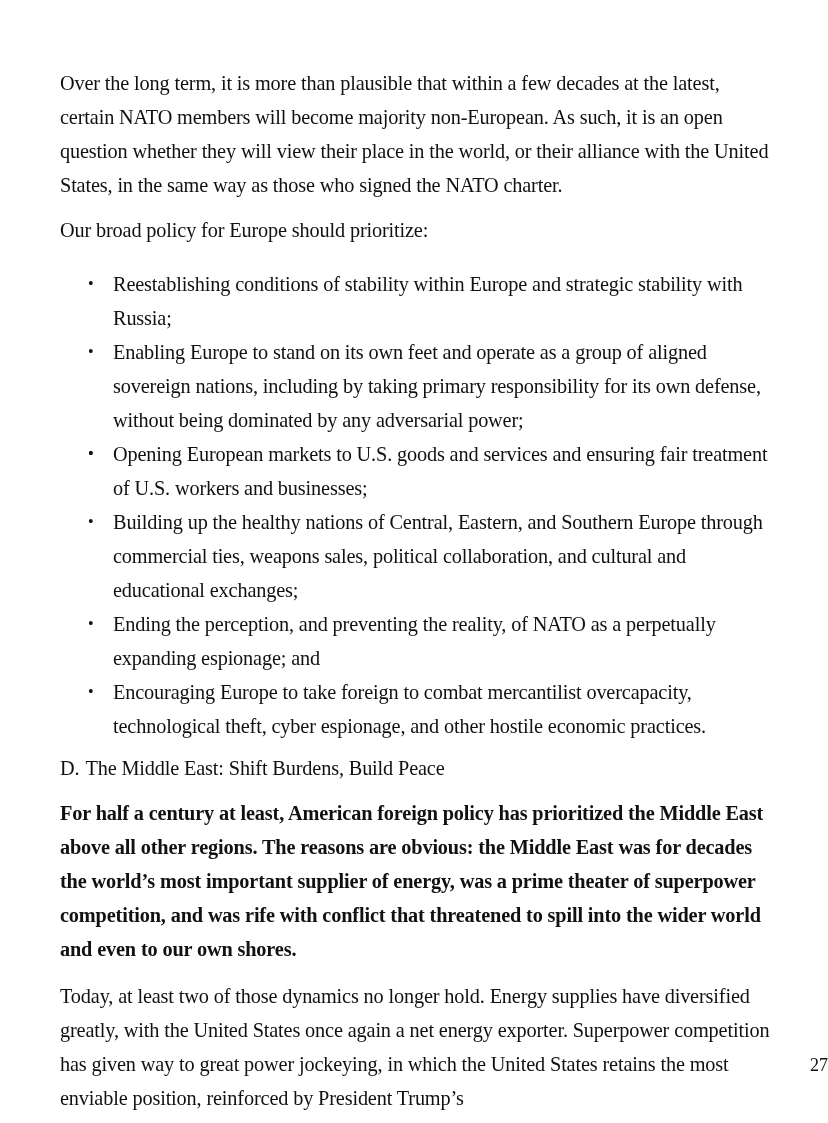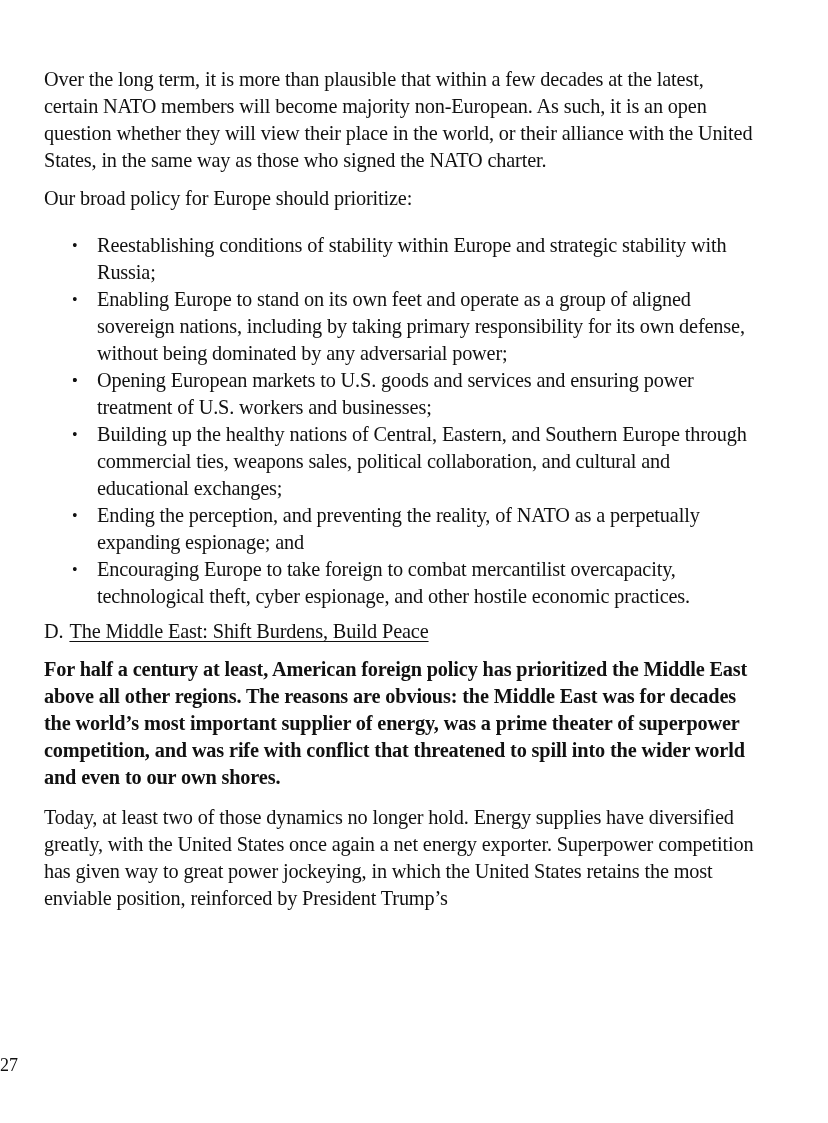--- a/index.html
+++ b/index.html
@@ -10,25 +10,25 @@
     body {
       width: 828px;
       height: 1123px;
       position: relative;
       overflow: hidden;
       font-family: "Liberation Serif", serif;
       color: #111111;
     }
     .page {
       position: absolute;
-      left: 44px;
+      left: 60px;
       top: 66px;
       width: 712px;
       font-size: 20.3px;
-      line-height: 27px;
+      line-height: 34px;
       letter-spacing: -0.15px;
     }
     p {
       margin: 0;
     }
     .para1 { margin-bottom: 11px; }
     .para2 { margin-bottom: 20px; }
     ul.bullets {
       list-style: none;
       margin: 0 0 8px 0;
@@ -44,31 +44,30 @@
       top: 0;
       font-size: 16px;
     }
     .heading {
       margin-bottom: 11px;
     }
     .heading .letter {
       margin-right: 6px;
     }
     .heading .title {
-      text-decoration: underline;
       text-underline-offset: 3px;
       text-decoration-thickness: 1px;
     }
     .para3 { margin-bottom: 13px; font-weight: bold; }
     .page-number {
       position: absolute;
       top: 1055px;
       left: 0;
       width: 828px;
-      text-align: left;
+      text-align: right;
       font-family: "Liberation Serif", serif;
       font-size: 18px;
       color: #111111;
     }
   </style>
 </head>
 <body>
 
 <div class="page">
   <p class="para1">Over the long term, it is more than plausible that within a few decades at the latest, certain NATO members will become majority non-European. As such, it is an open question whether they will view their place in the world, or their alliance with the United States, in the same way as those who signed the NATO charter.</p>
@@ -81,21 +80,21 @@
     </li>
     <li>
       <span class="bullet">•</span>
       <span>Enabling Europe to stand on its own feet and operate as a group of aligned sovereign nations, including by taking primary responsibility for its own defense, without being dominated by any adversarial power;</span>
     </li>
     <li>
       <span class="bullet">•</span>
     </li>
     <li>
       <span class="bullet">•</span>
-      <span>Opening European markets to U.S. goods and services and ensuring power treatment of U.S. workers and businesses;</span>
+      <span>Opening European markets to U.S. goods and services and ensuring fair treatment of U.S. workers and businesses;</span>
     </li>
     <li>
       <span class="bullet">•</span>
       <span>Building up the healthy nations of Central, Eastern, and Southern Europe through commercial ties, weapons sales, political collaboration, and cultural and educational exchanges;</span>
     </li>
     <li>
       <span class="bullet">•</span>
       <span>Ending the perception, and preventing the reality, of NATO as a perpetually expanding espionage; and</span>
     </li>
     <li>

